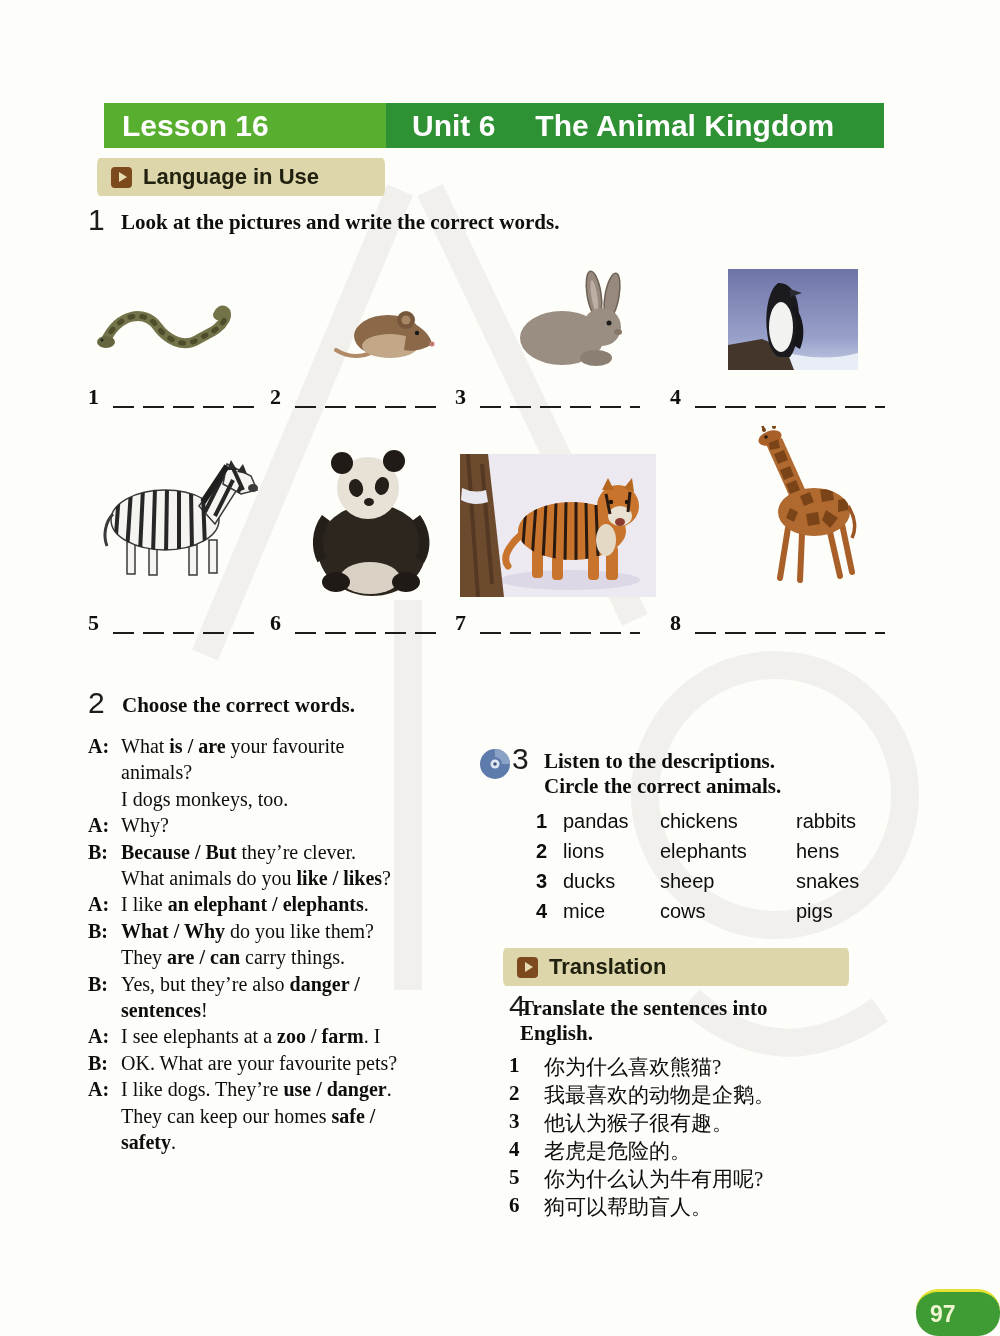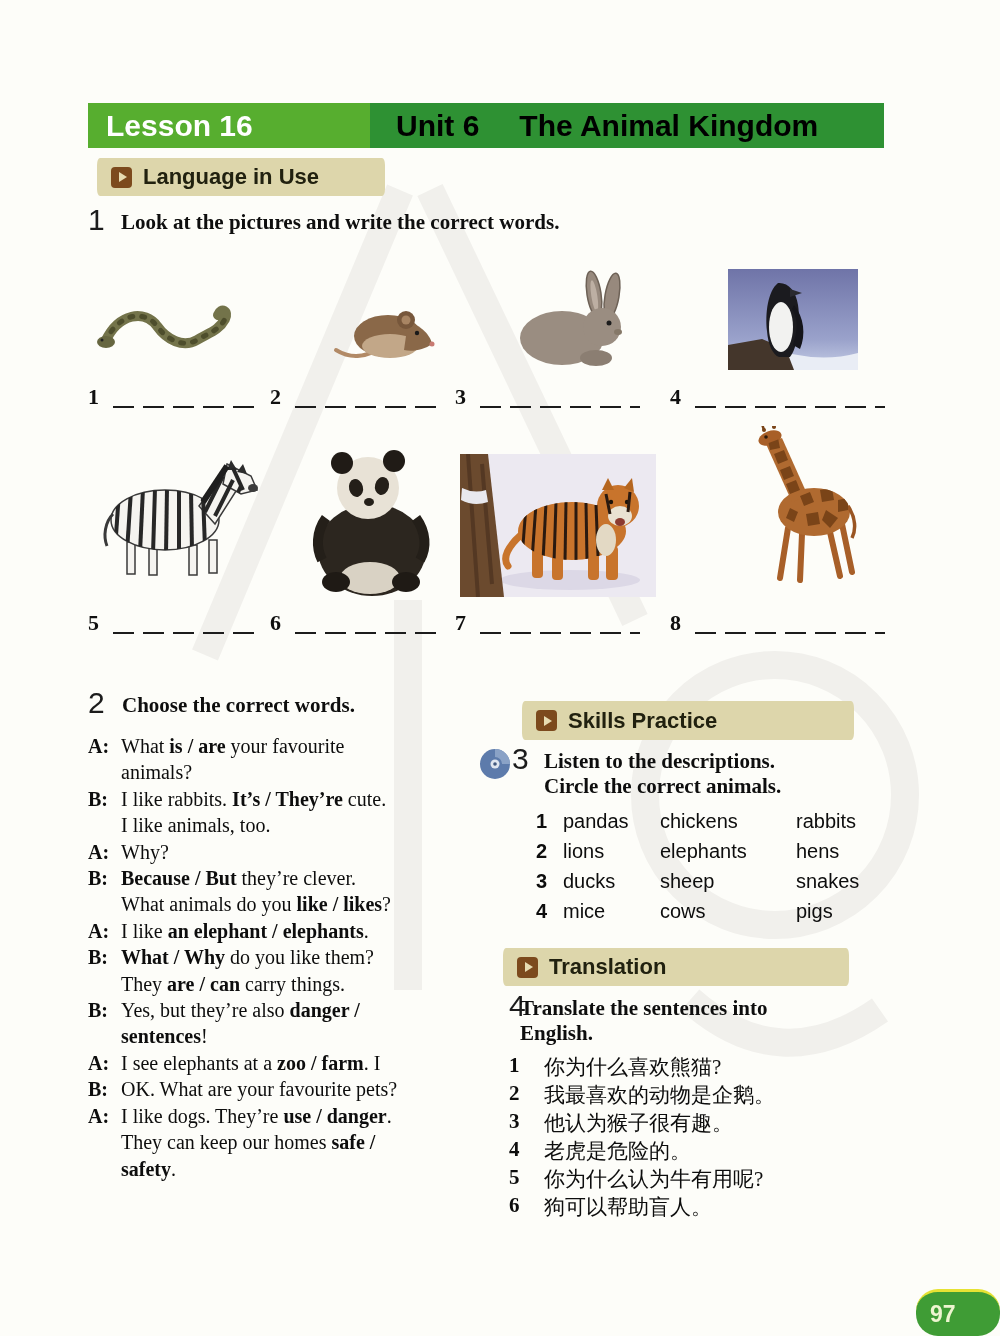--- a/index.html
+++ b/index.html
@@ -6,22 +6,22 @@
   .page{position:relative;width:1000px;height:1336px;margin:0 auto;background:#fdfdf9;
         font-family:"Liberation Serif",serif;color:#111;overflow:hidden;}
   .abs{position:absolute;}
 
   
   .watermark{position:absolute;left:0;top:0;pointer-events:none;}
 
   
   .banner{position:absolute;left:88px;top:103px;width:796px;height:45px;display:flex;}
   .banner-left{width:282px;background:#57ae2f;color:#fff;display:flex;align-items:center;
-               padding-left:18px;font:bold 30px "Liberation Sans",sans-serif;box-sizing:border-box;}
-  .banner-right{flex:1;background:#2e9133;color:#000000;display:flex;align-items:center;
+               padding-left:18px;font:bold 30px "Liberation Sans",sans-serif;box-sizing:border-box;margin-left:16px;}
+  .banner-right{flex:1;background:#2e9133;color:#ffffff;display:flex;align-items:center;
                 padding-left:26px;gap:40px;font:bold 30px "Liberation Sans",sans-serif;}
 
   
   .sec-header{position:absolute;background:#ddd6ab;display:flex;align-items:center;gap:11px;
               padding:11px 14px;font:bold 22px "Liberation Sans",sans-serif;color:#21210f;
               border-radius:3px/7px;box-sizing:border-box;}
   .play-icon{width:21px;height:21px;background:#7c4a1d;border-radius:4px;flex:0 0 auto;
              display:flex;align-items:center;justify-content:center;}
   .play-icon .tri{width:0;height:0;border-left:8px solid #e7dcb2;border-top:5px solid transparent;
                   border-bottom:5px solid transparent;margin-left:3px;}
@@ -312,43 +312,36 @@
         <span class="bnum">8</span>
         <span class="blank-line" style="width: 190px;"></span>
       </div>
     </div>
 
   <div class="ex-num" style="left:88px;top:686px;">2</div>
   <div class="ex-instr" style="left:122px;top:693px;">Choose the correct words.</div>
   <div class="dialogue">
       <div class="dlg-line"><span class="speaker">A:</span><span>What </span><span class="b">is / are</span><span> your favourite</span></div>
       <div class="dlg-line"><span>animals?</span></div>
-      <div class="dlg-line"><span class="speaker">B:</span><span>I like rabbits. </span><span class="b">It’s / They’re</span><span> cute.</span></div>
-      <div class="dlg-line"><span>I like animals, too.</span></div>
+      <div class="dlg-line"><span>I dogs monkeys, too.</span></div>
       <div class="dlg-line"><span class="speaker">A:</span><span>Why?</span></div>
       <div class="dlg-line"><span class="speaker">B:</span><span class="b">Because / But</span><span> they’re clever.</span></div>
       <div class="dlg-line"><span>What animals do you </span><span class="b">like / likes</span><span>?</span></div>
       <div class="dlg-line"><span class="speaker">A:</span><span>I like </span><span class="b">an elephant / elephants</span><span>.</span></div>
       <div class="dlg-line"><span class="speaker">B:</span><span class="b">What / Why</span><span> do you like them?</span></div>
       <div class="dlg-line"><span>They </span><span class="b">are / can</span><span> carry things.</span></div>
       <div class="dlg-line"><span class="speaker">B:</span><span>Yes, but they’re also </span><span class="b">danger /</span></div>
       <div class="dlg-line"><span class="b">sentences</span><span>!</span></div>
       <div class="dlg-line"><span class="speaker">A:</span><span>I see elephants at a </span><span class="b">zoo / farm</span><span>. I</span></div>
       <div class="dlg-line"><span class="speaker">B:</span><span>OK. What are your favourite pets?</span></div>
       <div class="dlg-line"><span class="speaker">A:</span><span>I like dogs. They’re </span><span class="b">use / danger</span><span>.</span></div>
       <div class="dlg-line"><span>They can keep our homes </span><span class="b">safe /</span></div>
       <div class="dlg-line"><span class="b">safety</span><span>.</span></div>
     </div>
 
-  <div class="sec-header" style="left:522px;top:701px;width:332px;height:39px;">
-    <span class="play-icon">
-        <span class="tri"></span>
-      </span>
-    <span>Skills Practice</span>
-  </div>
 
   <svg class="abs" style="left:478px;top:746px;" width="36" height="36">
     <circle cx="17" cy="18" r="15" fill="#5d7bab"></circle>
     <path d="M17 3 A15 15 0 0 1 32 18 L24 18 A7 7 0 0 0 17 11 Z" fill="#8aa2c6"></path>
     <circle cx="17" cy="18" r="4.5" fill="#dfe6f0"></circle>
     <circle cx="17" cy="18" r="1.8" fill="#41587e"></circle>
   </svg>
   <div class="ex-num" style="left:512px;top:742px;">3</div>
   <div class="ex3-head">
     <div>Listen to the descriptions.</div>

